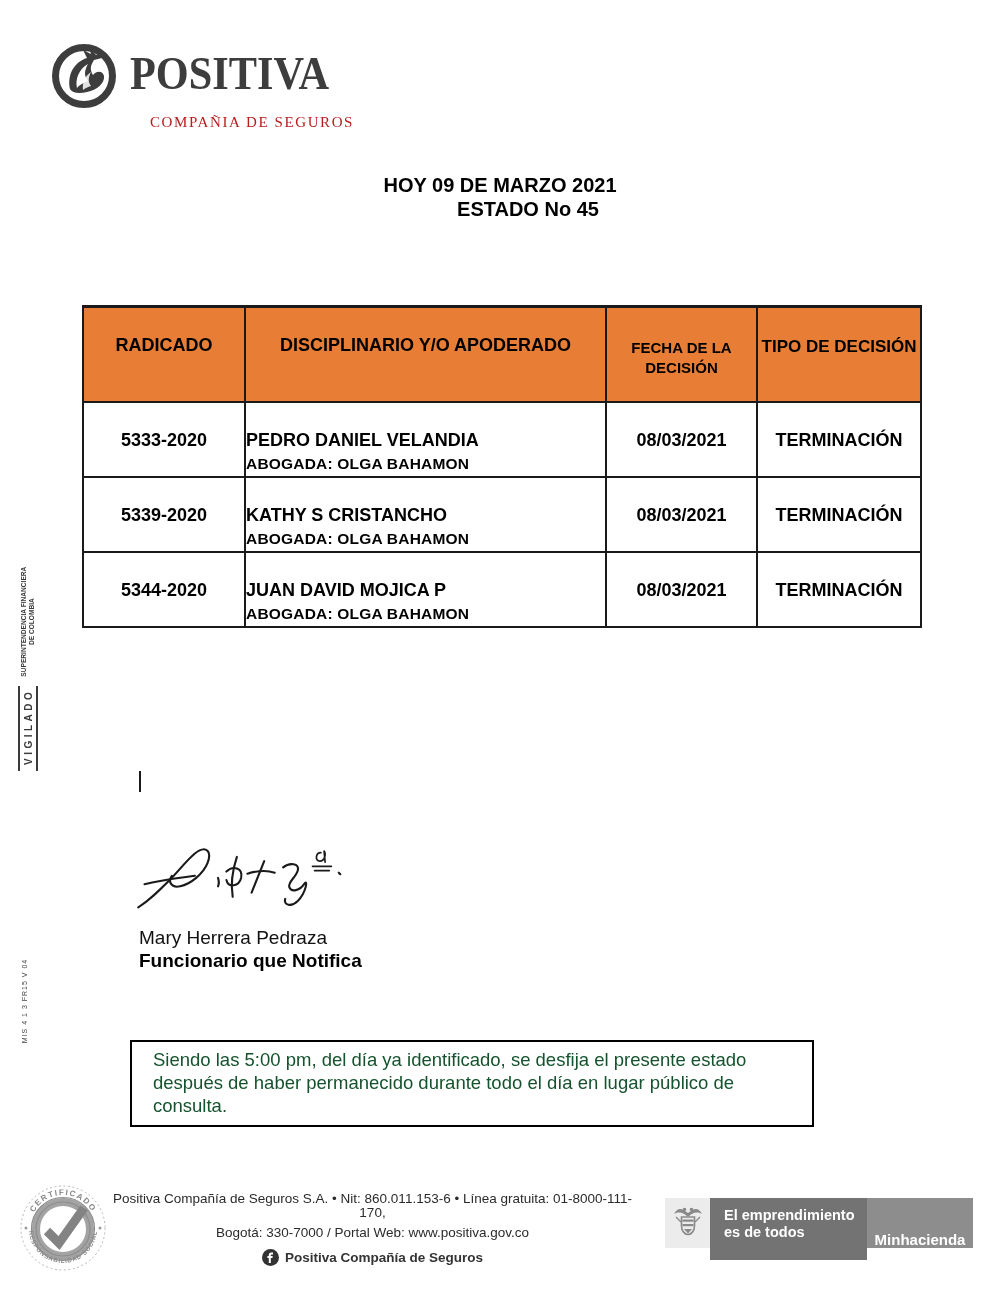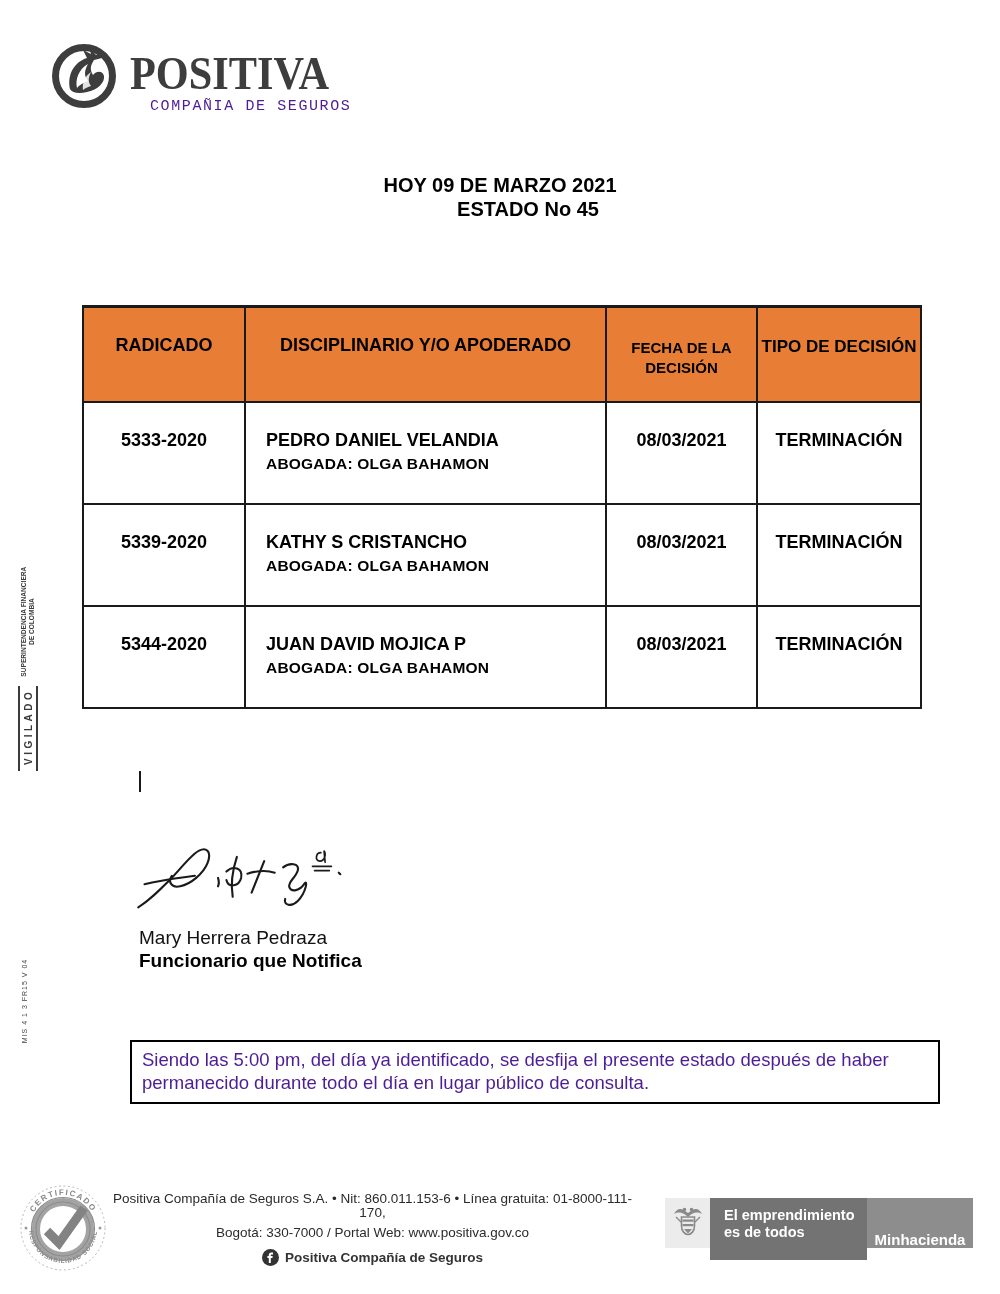--- a/index.html
+++ b/index.html
@@ -12,22 +12,22 @@
   
   .brand { position:absolute; left:50px; top:40px; display:flex; align-items:flex-start; }
   .brand-emblem { width:68px; height:68px; margin-top:2px; }
   .brand-text { margin-left:12px; margin-top:12px; }
   .wordmark {
     font-family:"Liberation Serif", serif; font-weight:bold; color:#3d3d3d;
     font-size:46px; line-height:44px; transform:scaleX(0.92); transform-origin:left;
     letter-spacing:0px; white-space:nowrap;
   }
   .tagline {
-    font-family:Liberation Mono, monospace; color:#4c1d95; font-size:15px;
-    letter-spacing:1.6px; margin-top:2px; margin-left:20px; white-space:nowrap;
+    font-family:Liberation Serif, serif; color:#b91c1c; font-size:15px;
+    letter-spacing:1.6px; margin-top:18px; margin-left:20px; white-space:nowrap;
   }
 
   
   .title-block { position:absolute; left:0; top:173px; width:1000px; text-align:center;
     font-weight:bold; font-size:20px; line-height:24px; color:#000; }
   .title-line3 { position:relative; left:28px; }
 
   
   .estado-table {
     position:absolute; left:82px; top:305px; width:838px;
@@ -35,23 +35,23 @@
     border:2.5px solid #1a1a1a;
   }
   .estado-table th, .estado-table td { border:2px solid #1a1a1a; vertical-align:top; }
   .estado-table thead th {
     background:#E87E35; height:95px; padding-top:27px;
     font-size:18px; line-height:21px; font-weight:bold; text-align:center;
     border-top:3.5px solid #1a1a1a;
   }
   .estado-table thead th.h-fecha { font-size:15px; line-height:20px; padding-top:30px; }
   .estado-table thead th.h-tipo  { font-size:17px; line-height:21px; padding-top:28px; }
-  .estado-table td { height:102px; padding-top:27px; font-weight:bold; font-size:18px; line-height:20px; }
+  .estado-table td { height:75px; padding-top:27px; font-weight:bold; font-size:18px; line-height:20px; }
   .c-rad, .c-fec, .c-tip { text-align:center; }
-  .c-nom { padding-left:20px; padding-right:6px; }
+  .c-nom { padding-right:6px; }
   .abogada-line { font-size:15.5px; margin-top:4px; letter-spacing:0.2px; }
 
   
   .vigilado {
     position:absolute; left:-60px; top:664px; width:176px; height:38px;
     transform:rotate(-90deg); display:flex; align-items:center; gap:9px; color:#3a3a3a;
   }
   .vig-word {
     border-top:2px solid #3a3a3a; border-bottom:2px solid #3a3a3a;
     font-size:10px; font-weight:bold; letter-spacing:3.5px; padding:2.5px 3px 2.5px 6px;
@@ -65,23 +65,23 @@
   }
 
   
   .cursor-mark { position:absolute; left:139px; top:771px; width:2px; height:21px; background:#1a1a1a; }
   .signature-svg { position:absolute; left:134px; top:838px; width:210px; height:84px; }
   .sig-name { position:absolute; left:139px; top:927px; font-size:19px; color:#111; }
   .sig-role { position:absolute; left:139px; top:950px; font-size:19px; font-weight:bold; color:#000; }
 
   
   .notice {
-    position:absolute; left:130px; top:1040px; width:810px;
-    border:2px solid #000; padding:6px 10px 8px 10px;
-    font-size:18.5px; line-height:23px; color:#4c1d95;
+    position:absolute; left:130px; top:1040px; width:684px;
+    border:2px solid #000; padding:6px 10px 8px 21px;
+    font-size:18.5px; line-height:23px; color:#14532d;
   }
 
   
   .seal-svg { position:absolute; left:18px; top:1183px; width:90px; height:90px; }
   .footer-contact { position:absolute; left:100px; top:1192px; width:545px; text-align:center; color:#2b2b2b; }
   .fc-line { font-size:13.5px; line-height:14px; }
   .fc-line + .fc-line { margin-top:6px; }
   .fc-bold { font-weight:normal; }
   .social-row {
     margin-top:9px; display:flex; justify-content:center; align-items:center; gap:36px;

